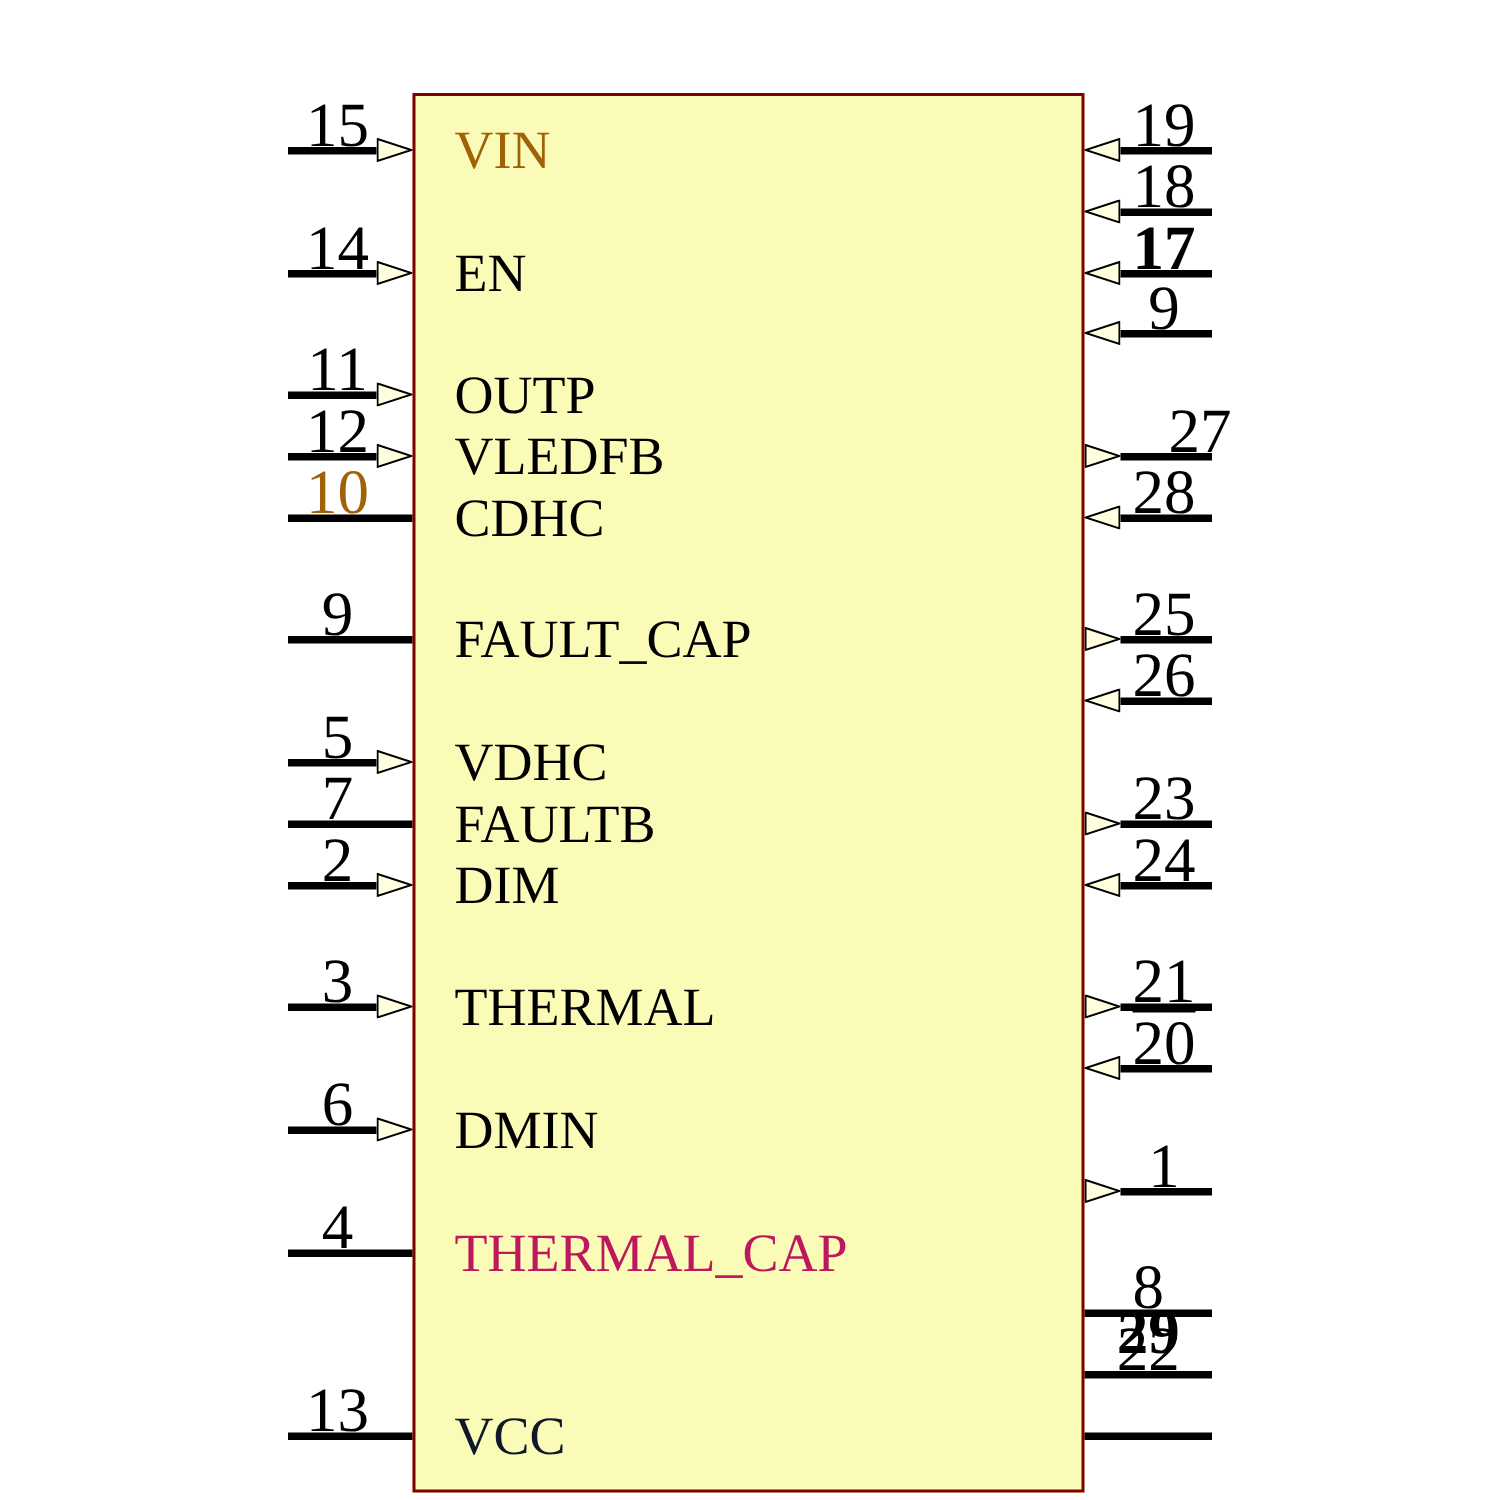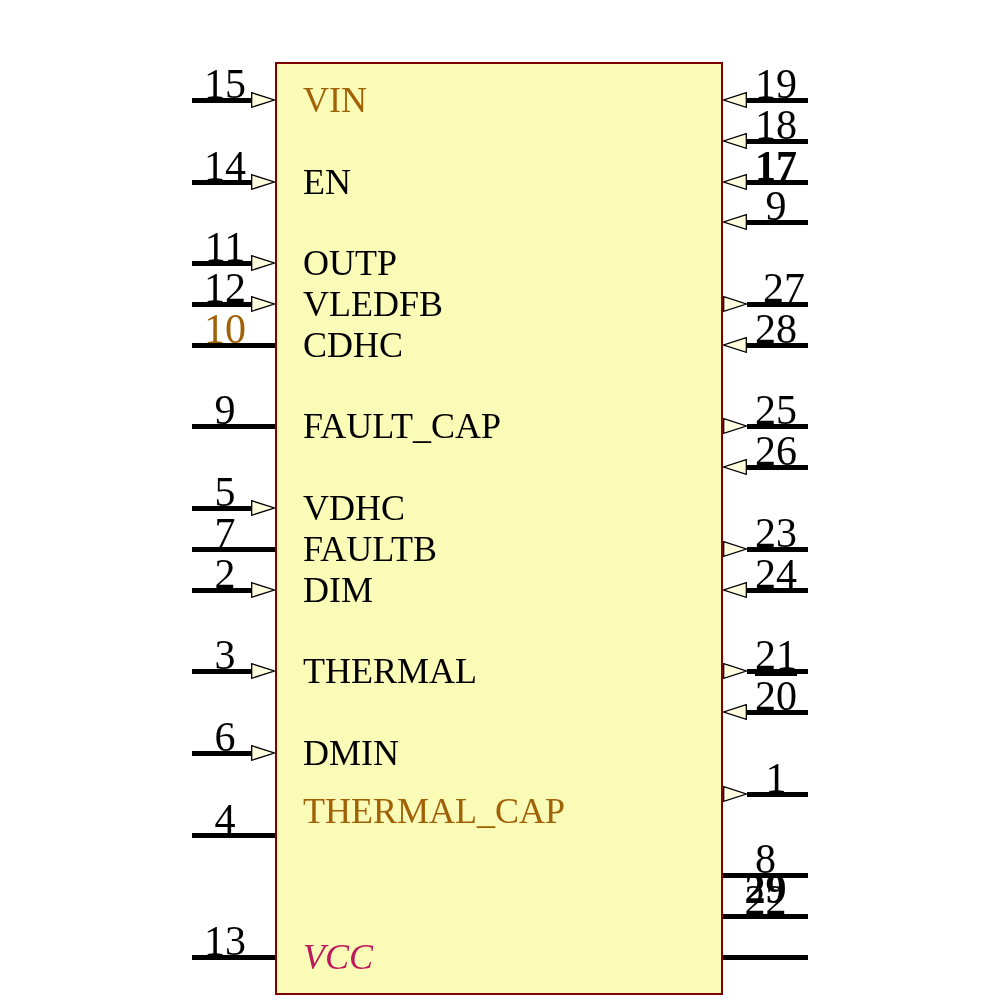--- a/index.html
+++ b/index.html
@@ -123,26 +123,26 @@
       <div class="pin-line" style="left: 192px; width: 59px; top: 750.5px; background: rgb(0, 0, 0);"></div>
       <svg width="24" height="16" viewBox="0 0 24 16" class="pin-arrow" style="left: 251px; top: 745px;">
         <polygon points="0.7,0.7 23.3,8 0.7,15.3" fill="#FFFFE0" stroke="#000" stroke-width="1.3"></polygon>
       </svg>
       <div class="pin-number" style="left: 192px; width: 66px; top: 716px; color: rgb(0, 0, 0);">6</div>
       <div class="pin-label" style="top: 735px; color: rgb(0, 0, 0); left: 303px;">DMIN</div>
     </div>
     <div class="pin-group">
       <div class="pin-line" style="left: 192px; width: 83px; top: 832.5px; background: rgb(0, 0, 0);"></div>
       <div class="pin-number" style="left: 192px; width: 66px; top: 798px; color: rgb(0, 0, 0);">4</div>
-      <div class="pin-label" style="top: 793px; color: #a16207; left: 303px;">THERMAL_CAP</div>
+      <div class="pin-label" style="top: 817px; color: #be185d; left: 303px;">THERMAL_CAP</div>
     </div>
     <div class="pin-group">
       <div class="pin-line" style="left: 192px; width: 83px; top: 954.5px; background: rgb(0, 0, 0);"></div>
       <div class="pin-number" style="left: 192px; width: 66px; top: 920px; color: rgb(0, 0, 0);">13</div>
-      <div class="pin-label" style="top: 939px; color: #be185d; left: 303px; font-style: italic;">VCC</div>
+      <div class="pin-label" style="top: 939px; color: #0f172a; left: 303px;">VCC</div>
     </div>
     <div class="pin-group">
       <div class="pin-line" style="left: 747px; width: 61px; top: 97.5px; background: rgb(0, 0, 0);"></div>
       <svg width="24" height="16" viewBox="0 0 24 16" class="pin-arrow" style="left: 723px; top: 92px;">
         <polygon points="23.3,0.7 0.7,8 23.3,15.3" fill="#FFFFE0" stroke="#000" stroke-width="1.3"></polygon>
       </svg>
       <div class="pin-number" style="left: 744px; width: 64px; top: 63px; color: rgb(0, 0, 0);">19</div>
     </div>
     <div class="pin-group">
       <div class="pin-line" style="left: 747px; width: 61px; top: 138.5px; background: rgb(0, 0, 0);"></div>
@@ -163,21 +163,21 @@
       <svg width="24" height="16" viewBox="0 0 24 16" class="pin-arrow" style="left: 723px; top: 214px;">
         <polygon points="23.3,0.7 0.7,8 23.3,15.3" fill="#FFFFE0" stroke="#000" stroke-width="1.3"></polygon>
       </svg>
       <div class="pin-number" style="left: 744px; width: 64px; top: 185px; color: rgb(0, 0, 0);">9</div>
     </div>
     <div class="pin-group">
       <div class="pin-line" style="left: 747px; width: 61px; top: 301.5px; background: rgb(0, 0, 0);"></div>
       <svg width="24" height="16" viewBox="0 0 24 16" class="pin-arrow" style="left: 723px; top: 296px;">
         <polygon points="0.7,0.7 23.3,8 0.7,15.3" fill="#FFFFE0" stroke="#000" stroke-width="1.3"></polygon>
       </svg>
-      <div class="pin-number" style="left: 752px; width: 64px; top: 267px; color: rgb(0, 0, 0);">27</div>
+      <div class="pin-number" style="left: 768px; width: 64px; top: 267px; color: rgb(0, 0, 0);">27</div>
     </div>
     <div class="pin-group">
       <div class="pin-line" style="left: 747px; width: 61px; top: 342.5px; background: rgb(0, 0, 0);"></div>
       <svg width="24" height="16" viewBox="0 0 24 16" class="pin-arrow" style="left: 723px; top: 337px;">
         <polygon points="23.3,0.7 0.7,8 23.3,15.3" fill="#FFFFE0" stroke="#000" stroke-width="1.3"></polygon>
       </svg>
       <div class="pin-number" style="left: 744px; width: 64px; top: 308px; color: rgb(0, 0, 0);">28</div>
     </div>
     <div class="pin-group">
       <div class="pin-line" style="left: 747px; width: 61px; top: 423.5px; background: rgb(0, 0, 0);"></div>

